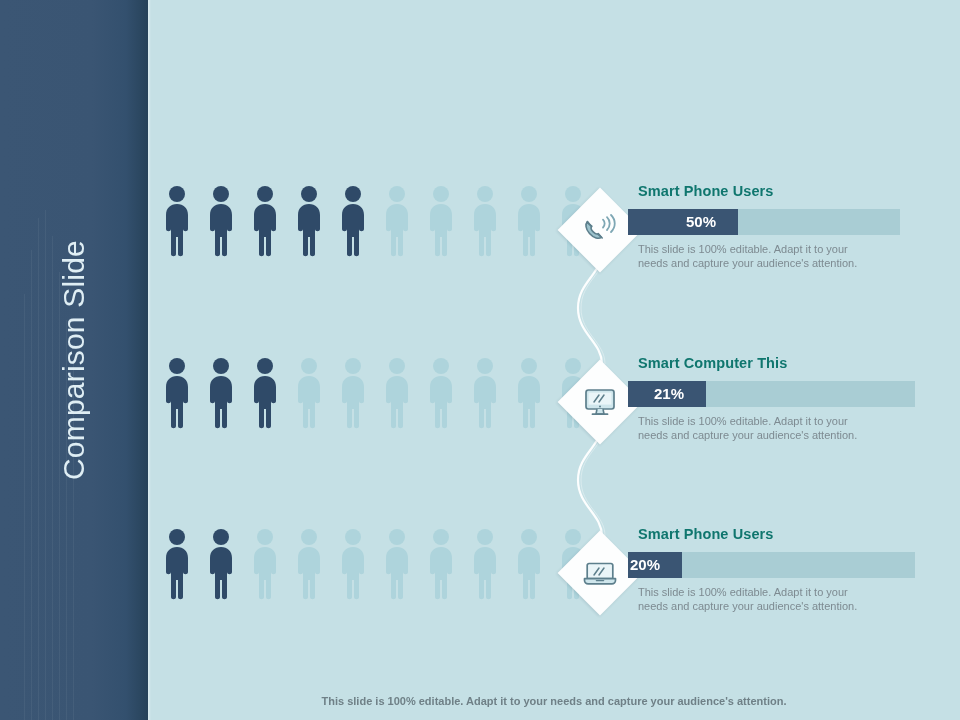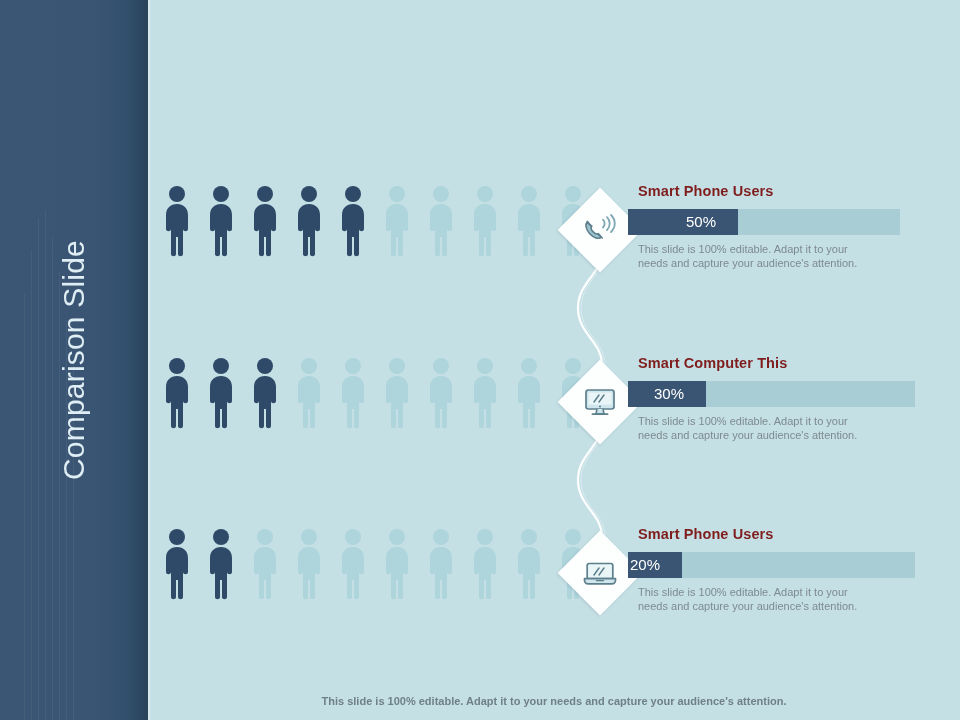--- a/index.html
+++ b/index.html
@@ -94,21 +94,21 @@
     display: flex;
     align-items: center;
     justify-content: center;
   }
 
   
   .head {
     position: absolute;
     left: 638px; top: -2px;
     font-size: 14.5px;
-    color: #7f1d1d;
+    color: #0f766e;
     font-weight: 700;
     letter-spacing: 0.1px;
     white-space: nowrap;
   }
   .bar-track {
     position: absolute;
     left: 628px; top: 24px;
     height: 26px;
     background: #a9cdd4;
   }
@@ -118,21 +118,21 @@
     height: 26px;
     background: #3a5573;
   }
   .bar-pct {
     position: absolute;
     top: 24px;
     height: 26px;
     line-height: 26px;
     color: #ffffff;
     font-size: 15px;
-    font-weight: 400;
+    font-weight: 700;
     white-space: nowrap;
   }
   .desc {
     position: absolute;
     left: 638px; top: 57px;
     width: 228px;
     font-size: 11px;
     line-height: 14px;
     color: #7d8a91;
   }
@@ -307,21 +307,21 @@
           <path d="M17 25 L16 30 L24 30 L23 25" fill="#cfe6ec" stroke="#5d7f8c" stroke-width="1.6" stroke-linejoin="round"></path>
           <path d="M12.5 30.2 L27.5 30.2" stroke="#5d7f8c" stroke-width="1.8" stroke-linecap="round"></path>
         </svg>
       </div>
     </div>
 
     <div class="head">Smart Computer This</div>
     <div class="bar-track" style="width: 287px;">
       <div class="bar-fill" style="width: 78px;"></div>
     </div>
-    <div class="bar-pct" style="left: 654px;">30%</div>
+    <div class="bar-pct" style="left: 654px;">21%</div>
     <div class="desc">This slide is 100% editable. Adapt it to your needs and capture your audience's attention.</div>
   </div>
 
   <div class="row row-3">
     <div class="people">
         <svg class="person" viewBox="0 0 28 72">
           <circle cx="14" cy="9" r="8" fill="#2f4a68"></circle>
           <path d="M14 19 C7.5 19, 3 23, 3 30 L3 44 C3 47, 8 47, 8 44 L8 33 L8 50 L8 69 C8 72, 13 72, 13 69 L13 52 L15 52 L15 69 C15 72, 20 72, 20 69 L20 50 L20 33 L20 44 C20 47, 25 47, 25 44 L25 30 C25 23, 20.5 19, 14 19 Z" fill="#2f4a68"></path>
         </svg>
         <svg class="person" viewBox="0 0 28 72">

